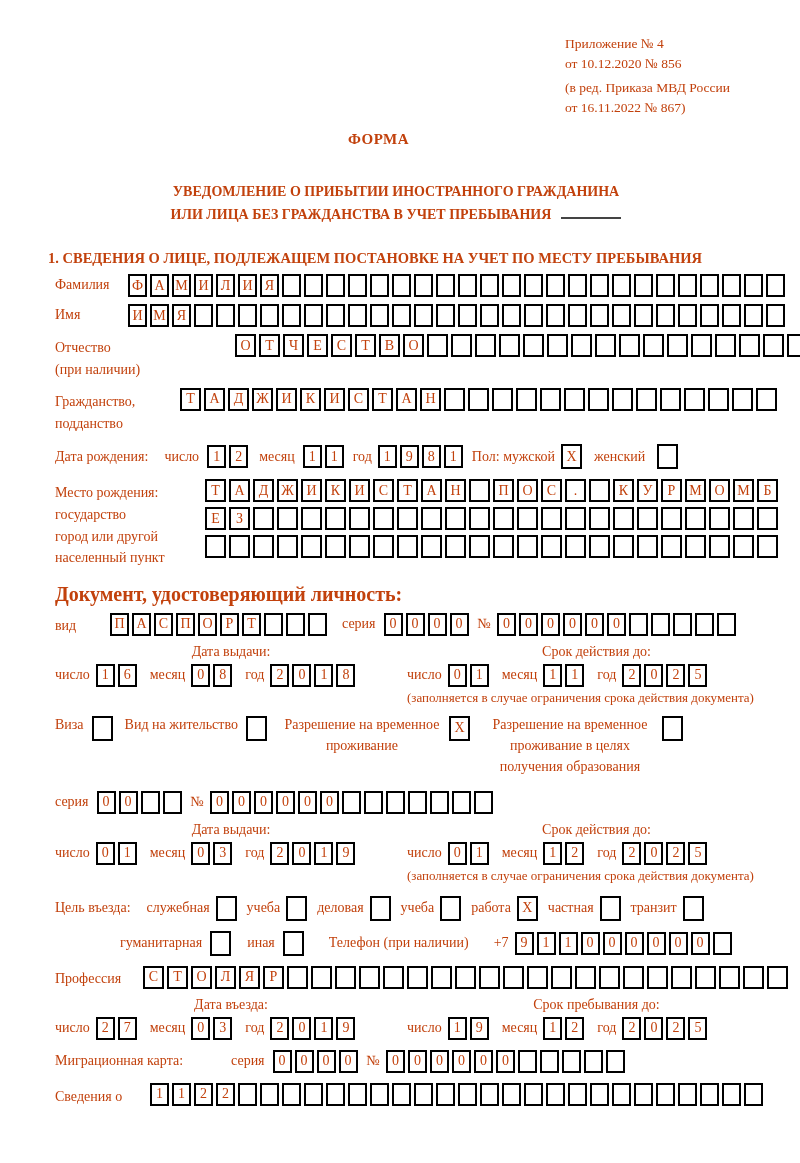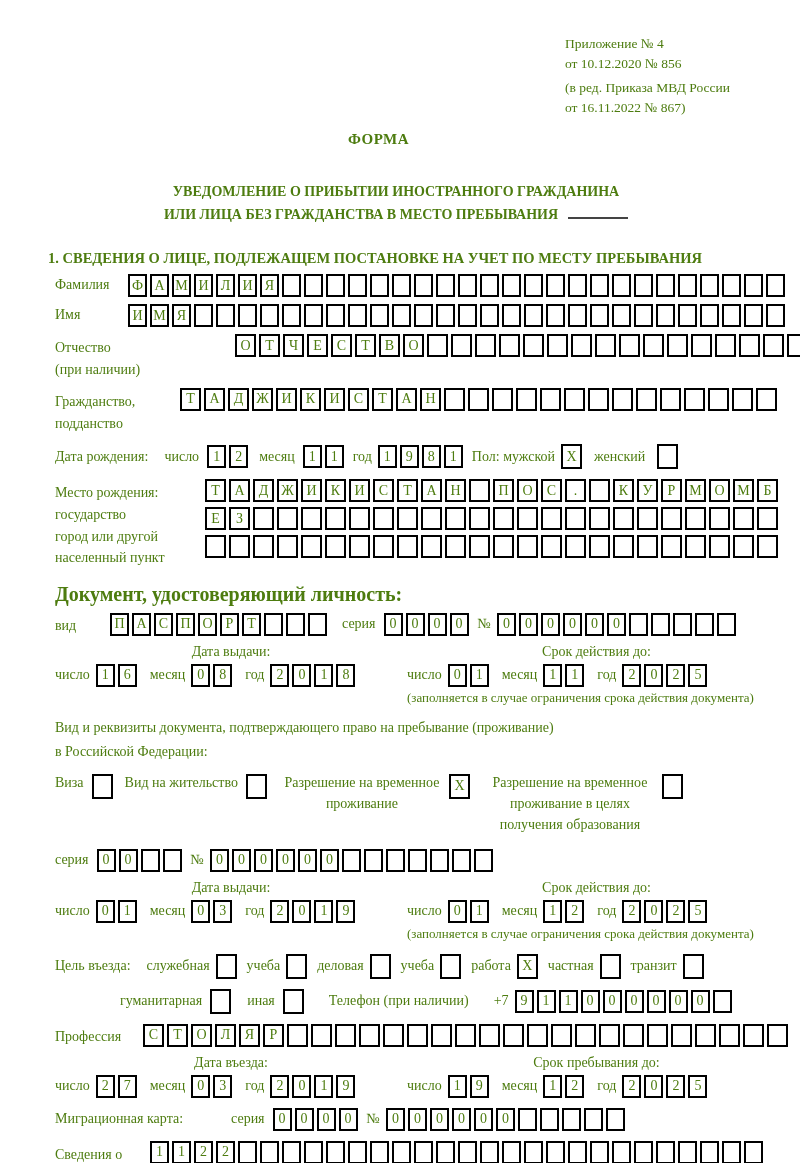--- a/index.html
+++ b/index.html
@@ -1,18 +1,18 @@
 <!DOCTYPE html>
 <html><head>
 <meta charset="utf-8">
 <style>
   html,body{margin:0;padding:0;background:#fff;}
   .page{
     position:relative;width:800px;height:1163px;box-sizing:border-box;
-    background:#fff;color:#4d7c0f;overflow:hidden;
+    background:#fff;color:#c2410c;overflow:hidden;
     font-family:"Liberation Serif","DejaVu Serif",serif;font-size:14px;
     padding:34px 8px 0 0;
   }
   
   .hdr{margin-left:565px;line-height:1.45;font-size:13.5px;}
   .hdr .sub{margin-top:5px;}
   .forma{margin-top:14px;margin-right:35px;text-align:center;font-weight:bold;font-size:15px;letter-spacing:.5px;}
   .title{margin-top:32px;text-align:center;font-weight:bold;font-size:14px;line-height:1.65;}
   .uline{display:inline-block;width:60px;border-bottom:2px solid #444;margin-left:10px;height:.85em;}
   .sect{margin:24px 0 0 48px;font-weight:bold;font-size:14.5px;}
@@ -70,21 +70,21 @@
     <div>от 10.12.2020 № 856</div>
     <div class="sub">(в ред. Приказа МВД России</div>
     <div>от 16.11.2022 № 867)</div>
   </div>
 
   <div class="forma">ФОРМА</div>
 
   <div class="title">
     <div>УВЕДОМЛЕНИЕ О ПРИБЫТИИ ИНОСТРАННОГО ГРАЖДАНИНА</div>
     <div>
-      <span>ИЛИ ЛИЦА БЕЗ ГРАЖДАНСТВА В МЕСТО ПРЕБЫВАНИЯ</span><span class="uline"></span>
+      <span>ИЛИ ЛИЦА БЕЗ ГРАЖДАНСТВА В УЧЕТ ПРЕБЫВАНИЯ</span><span class="uline"></span>
     </div>
   </div>
 
   <div class="sect">1. СВЕДЕНИЯ О ЛИЦЕ, ПОДЛЕЖАЩЕМ ПОСТАНОВКЕ НА УЧЕТ ПО МЕСТУ ПРЕБЫВАНИЯ</div>
 
   <div class="form">
 
     <div class="row">
       <div class="lab lw73">Фамилия</div>
       <div class="cells">
@@ -418,24 +418,20 @@
               <span class="cell">2</span>
               <span class="cell">0</span>
               <span class="cell">2</span>
               <span class="cell">5</span>
             </span>
         </div>
       </div>
     </div>
     <div class="note">(заполняется в случае ограничения срока действия документа)</div>
 
-    <div class="para">
-      <div>Вид и реквизиты документа, подтверждающего право на пребывание (проживание)</div>
-      <div>в Российской Федерации:</div>
-    </div>
 
     <div class="permit">
       <div class="item">
         <span class="txt">Виза</span>
         <span class="cbox"></span>
       </div>
       <div class="item gap12">
         <span class="txt">Вид на жительство</span>
         <span class="cbox gap16"></span>
       </div>

